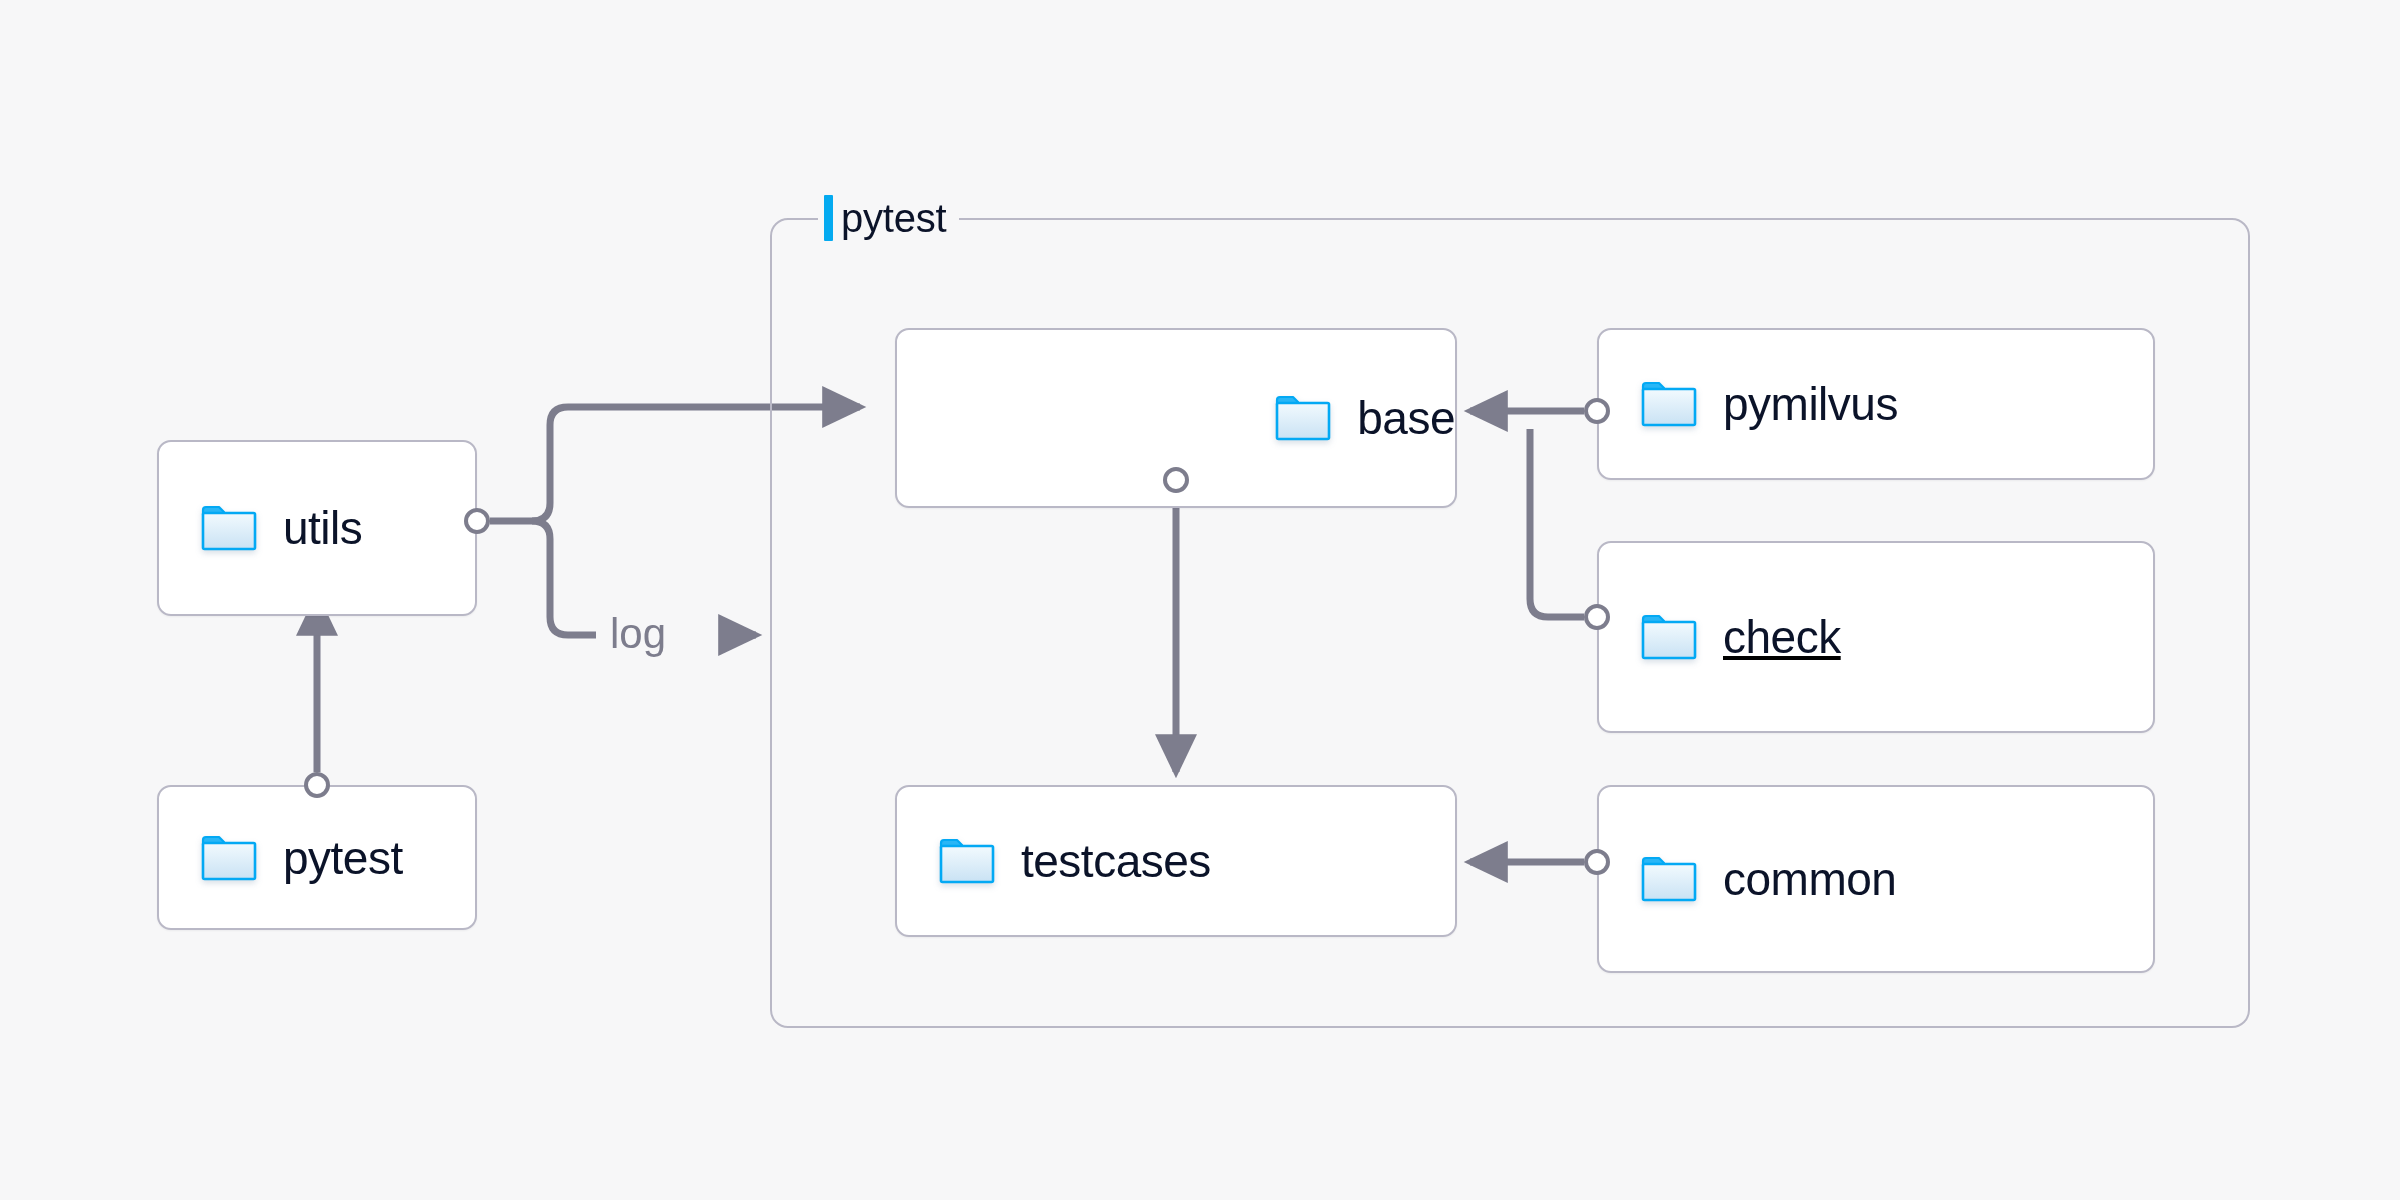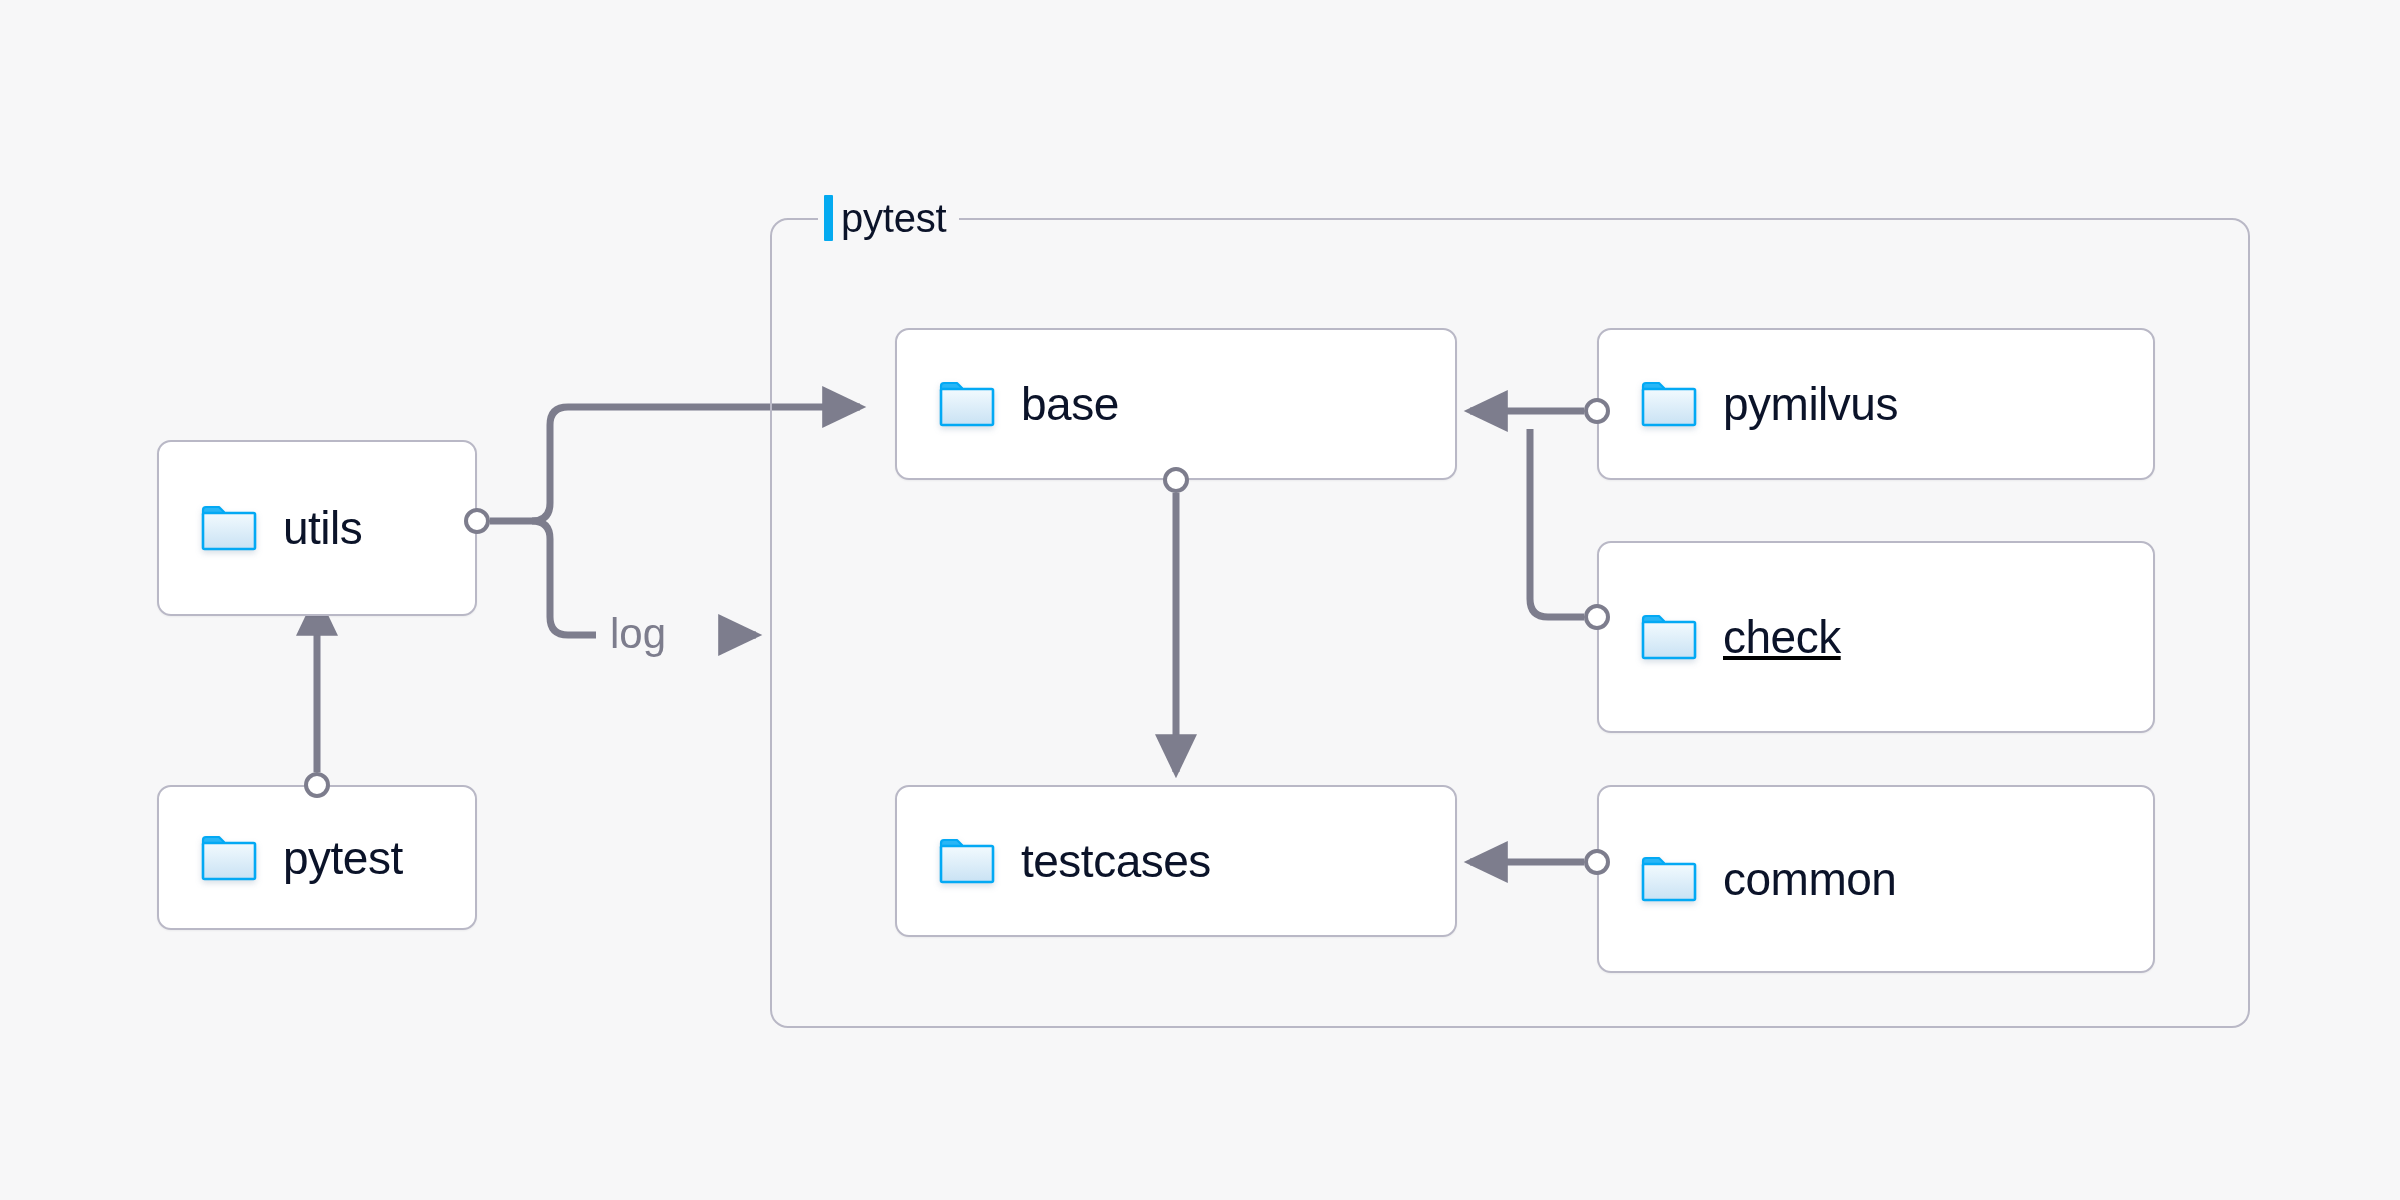--- a/index.html
+++ b/index.html
@@ -171,21 +171,21 @@
     <div class="node-inner">
       <svg class="folder-icon" viewBox="0 0 56 46">
         <path d="M2 10 L2 5 Q2 2 5 2 L18 2 L23 7 L21 10 Z" fill="#29b6f6" stroke="#03a9f4" stroke-width="2.2" stroke-linejoin="round"></path>
         <rect x="2" y="8" width="52" height="36" rx="1.5" fill="url(#folderGrad)" stroke="#03a9f4" stroke-width="2.6"></rect>
       </svg>
       <span class="node-label">pytest</span>
     </div>
   </div>
   <div class="port" style="left:304px; top:772px;"></div>
 
-  <div class="node" style="left:895px; top:328px; width:562px; height:152px;">
+  <div class="node" style="left:895px; top:328px; width:562px; height:180px;justify-content:flex-end;">
     <div class="node-inner">
       <svg class="folder-icon" viewBox="0 0 56 46">
         <path d="M2 10 L2 5 Q2 2 5 2 L18 2 L23 7 L21 10 Z" fill="#29b6f6" stroke="#03a9f4" stroke-width="2.2" stroke-linejoin="round"></path>
         <rect x="2" y="8" width="52" height="36" rx="1.5" fill="url(#folderGrad)" stroke="#03a9f4" stroke-width="2.6"></rect>
       </svg>
       <span class="node-label">base</span>
     </div>
   </div>
   <div class="port" style="left:1163px; top:467px;"></div>
 

